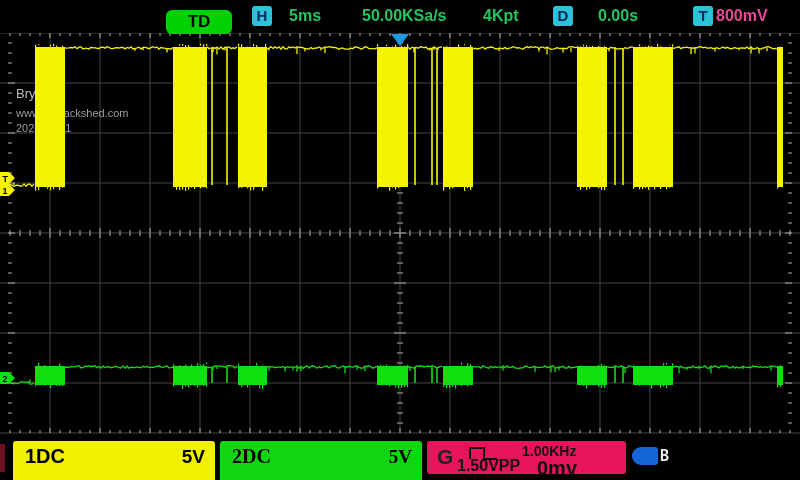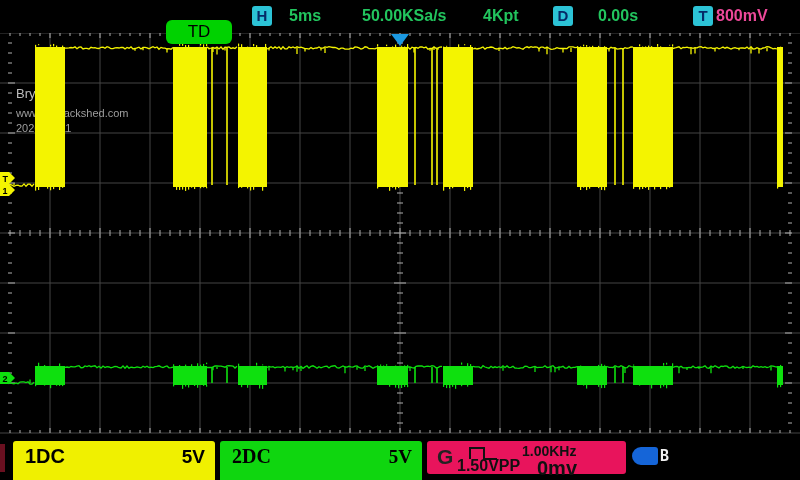--- a/index.html
+++ b/index.html
@@ -1,22 +1,22 @@
 <!DOCTYPE html>
 <html><head>
 <meta charset="utf-8">
 <style>
   html,body{margin:0;padding:0;width:800px;height:480px;background:#000;overflow:hidden;
     font-family:"Liberation Sans",sans-serif;position:relative}
   
   .topbar{position:absolute;left:0;top:0;width:800px;height:33px;background:#000;z-index:5}
   .logo{position:absolute;left:8px;top:0px;font-size:29px;font-weight:bold;letter-spacing:-2px;
     color:#2a66dd;text-shadow:0 0 1px #16але}
-  .mode-box{position:absolute;left:166px;top:20px;width:66px;height:24px;border-radius:6px;
-    text-align:center;line-height:24px;font-weight:normal;font-size:17px;color:#000}
+  .mode-box{position:absolute;left:166px;top:10px;width:66px;height:24px;border-radius:6px;
+    text-align:center;line-height:24px;font-weight:bold;font-size:17px;color:#000}
   .badge{position:absolute;top:6px;width:20px;height:20px;border-radius:3px;text-align:center;
     line-height:20px;font-weight:bold;font-size:15px;color:#052a66}
   .tbtxt{position:absolute;top:7px;color:#22c55e;font-weight:bold;font-size:16px;white-space:nowrap}
   .tbyellow{color:#ec4899}
   
   .ann{position:absolute;z-index:2;white-space:nowrap}
   .ann1{left:16px;top:86px;font-size:13px;color:#bcbcbc}
   .ann2{left:16px;top:107px;font-size:11px;color:#9e9e9e}
   .ann3{left:16px;top:122px;font-size:11px;color:#9e9e9e}
   

